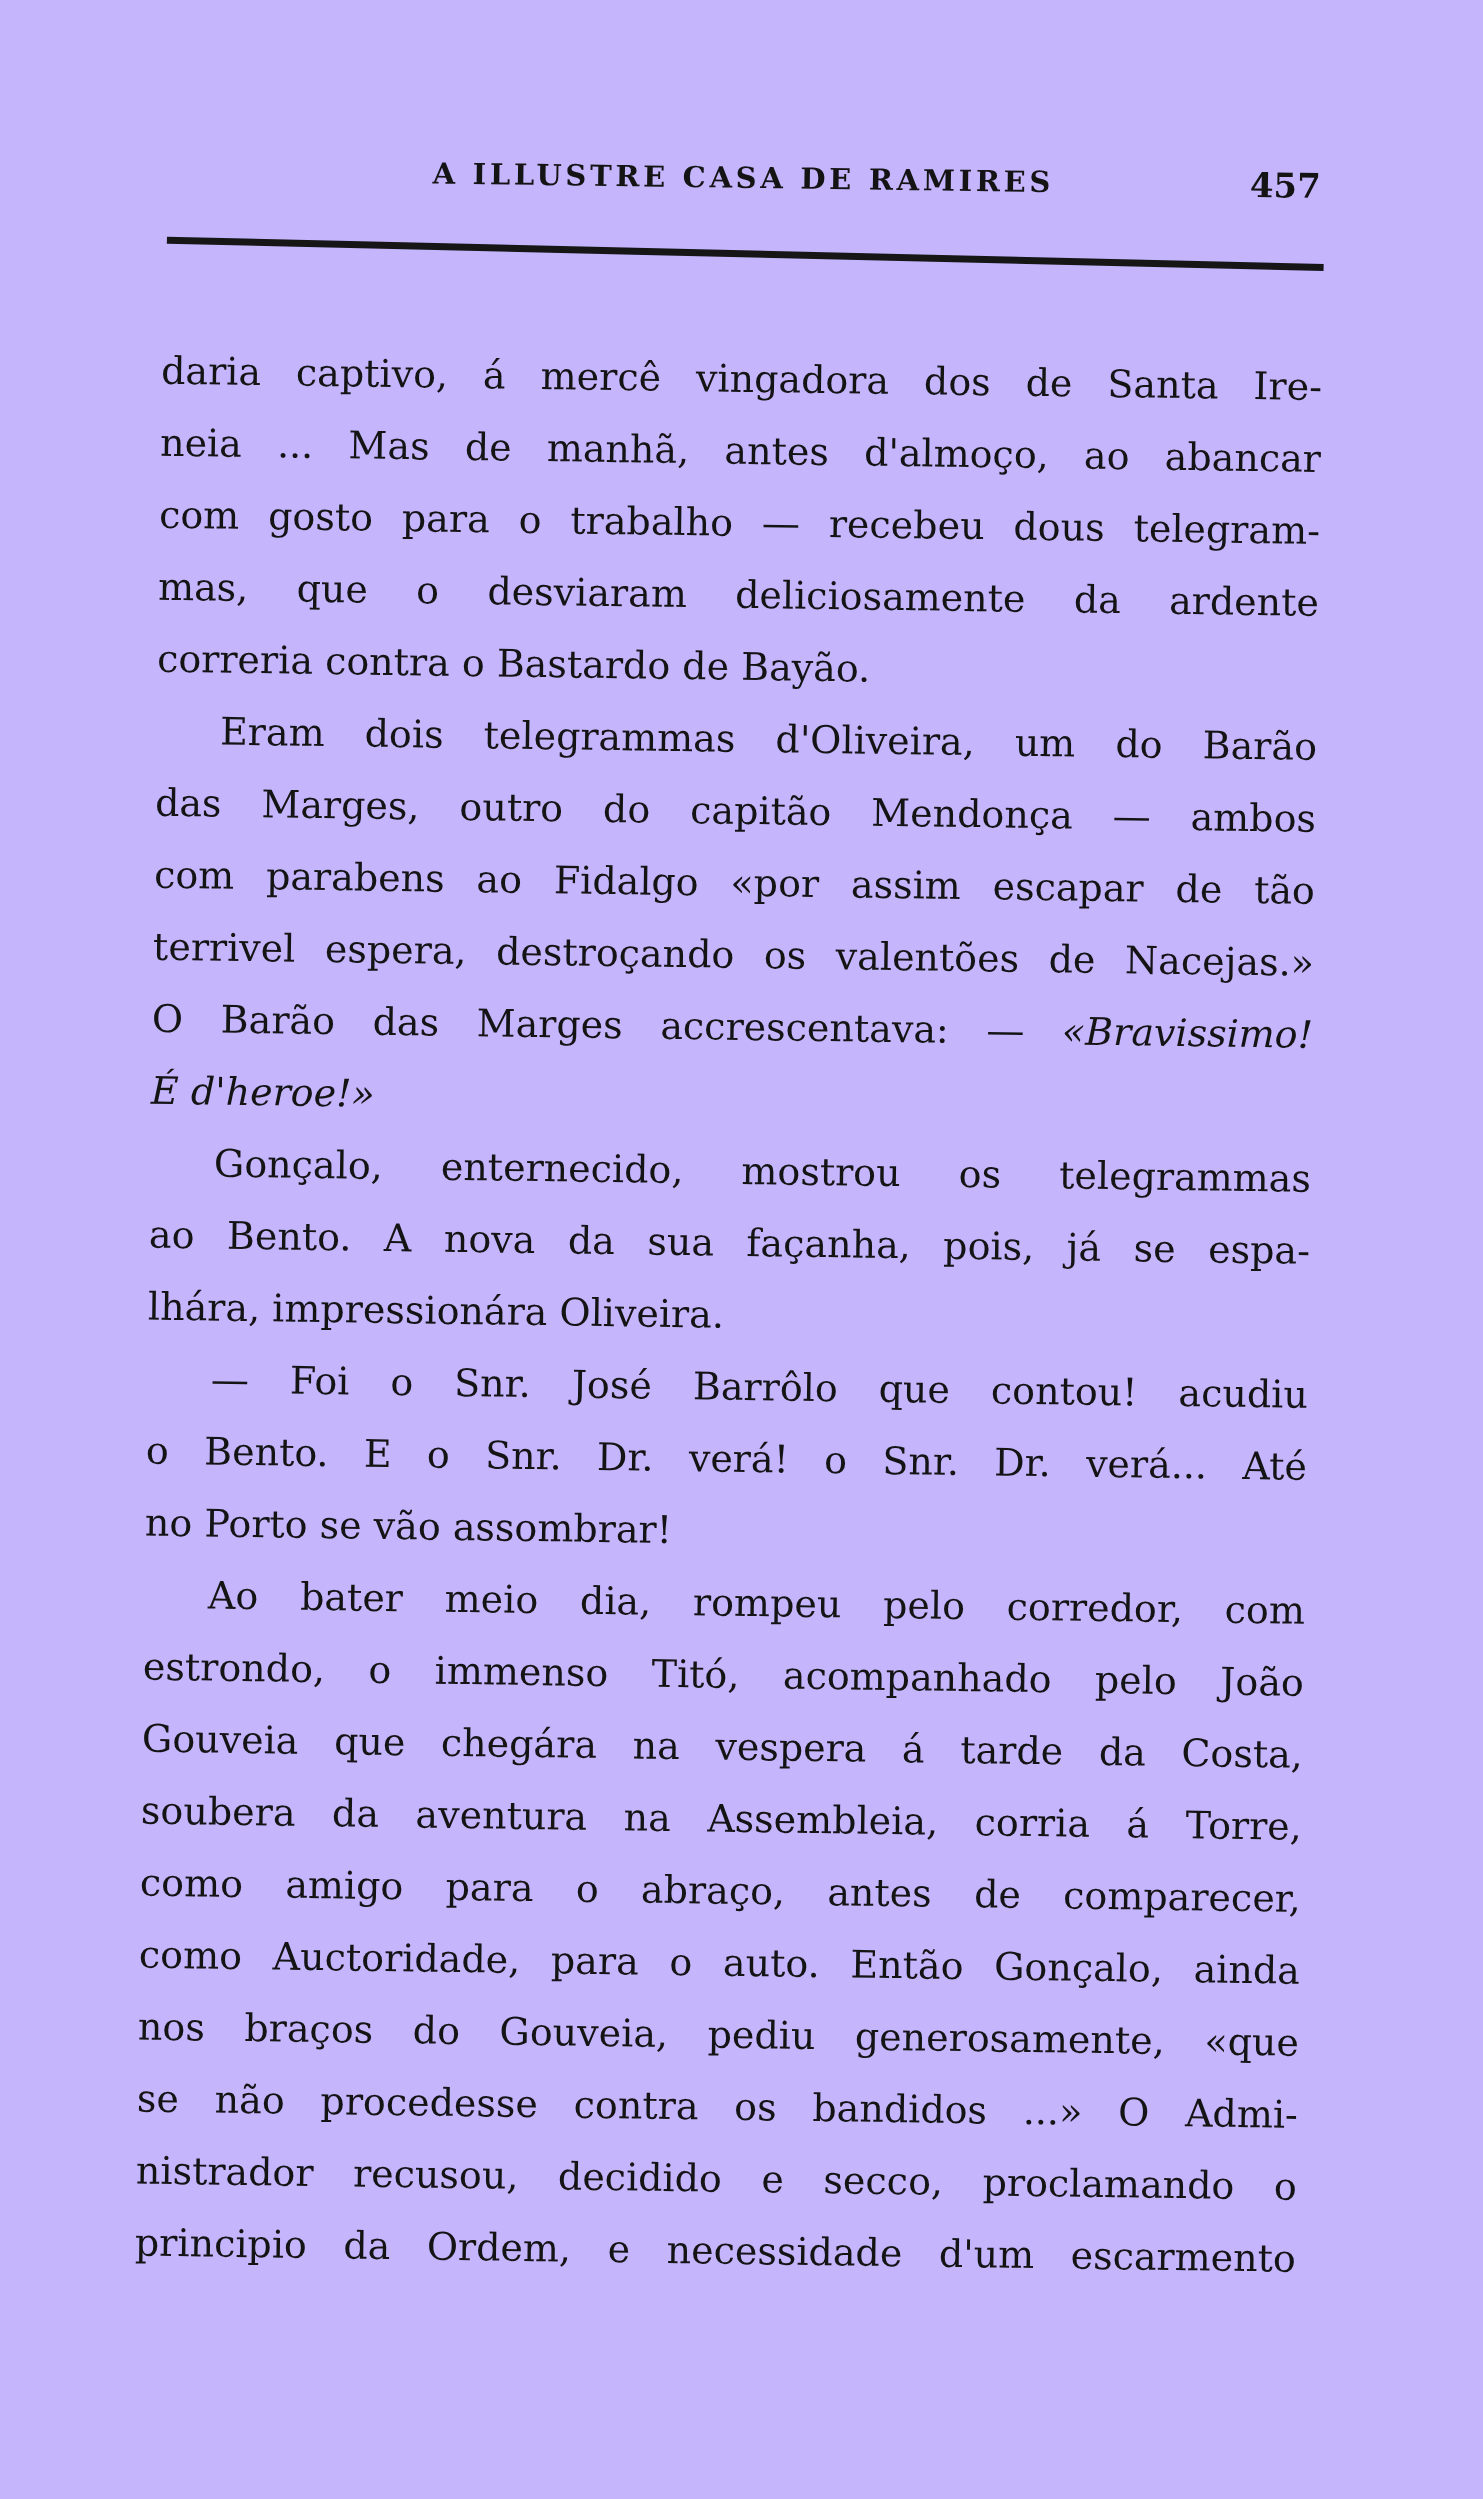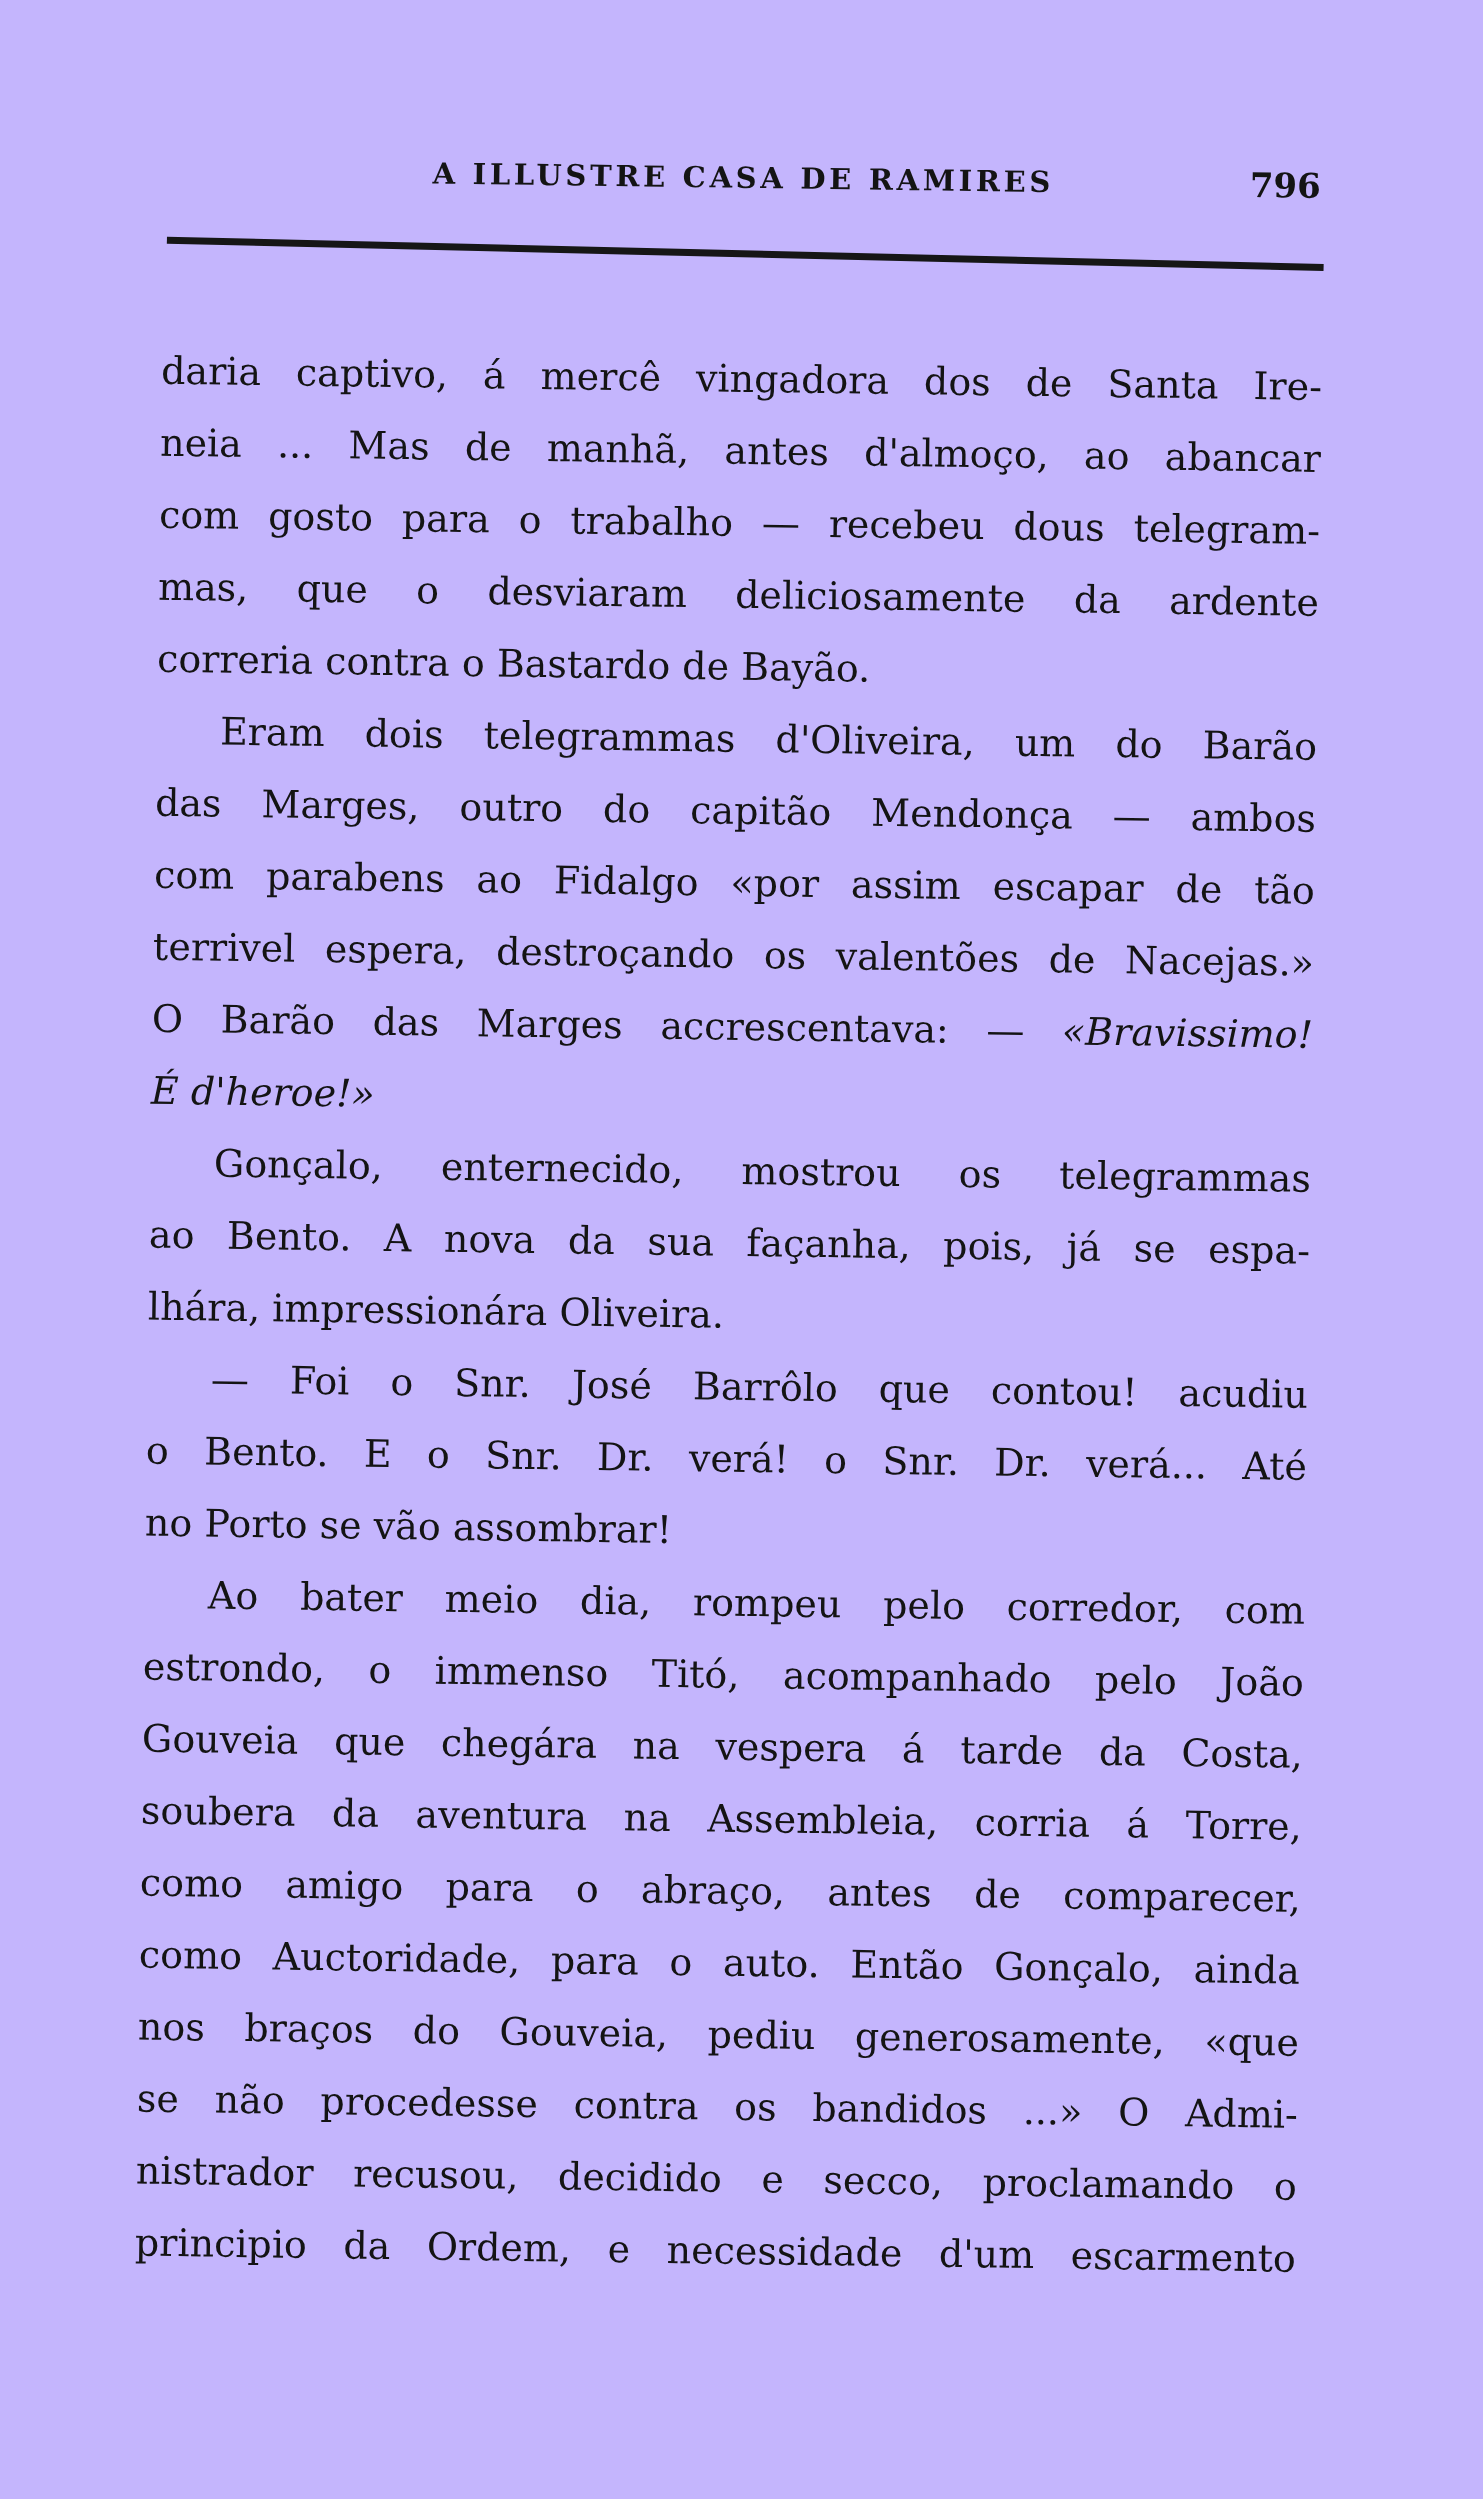--- a/index.html
+++ b/index.html
@@ -42,21 +42,21 @@
   .line.just { text-align:justify; text-align-last:justify; }
   .line.ind { text-indent:64px; }
   .it { font-style:italic; }
 </style>
 </head>
 <body>
 
 <div class="page">
   <div class="rot">
     <div class="running-title">A ILLUSTRE CASA DE RAMIRES</div>
-    <div class="page-number">796</div>
+    <div class="page-number">457</div>
     <div class="rule"></div>
     <div class="body-text">
         <div class="line just"><span>daria captivo, á mercê vingadora dos de Santa Ire-</span></div>
         <div class="line just"><span>neia ... Mas de manhã, antes d'almoço, ao abancar</span></div>
         <div class="line just"><span>com gosto para o trabalho — recebeu dous telegram-</span></div>
         <div class="line just"><span>mas, que o desviaram deliciosamente da ardente</span></div>
         <div class="line"><span>correria contra o Bastardo de Bayão.</span></div>
         <div class="line just ind"><span>Eram dois telegrammas d'Oliveira, um do Barão</span></div>
         <div class="line just"><span>das Marges, outro do capitão Mendonça — ambos</span></div>
         <div class="line just"><span>com parabens ao Fidalgo «por assim escapar de tão</span></div>

